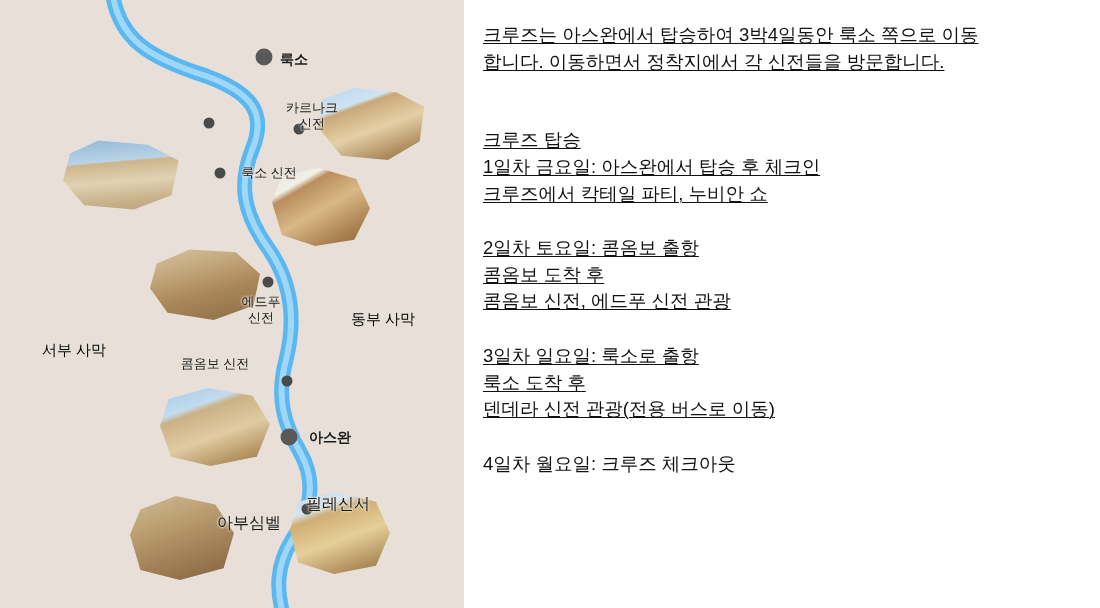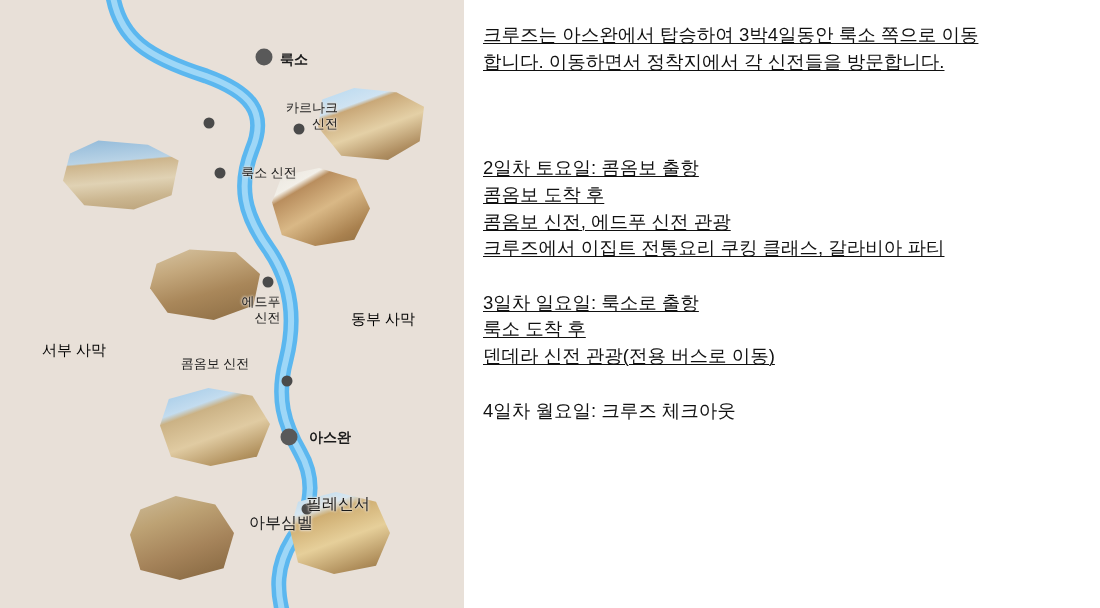--- a/index.html
+++ b/index.html
@@ -54,21 +54,21 @@
     height: 17px;
     background: #595959;
   }
 
   
   .map-label {
     position: absolute;
     font-size: 13px;
     color: #1a1a1a;
     line-height: 1.25;
-    text-align: right;
+    text-align: center;
     white-space: pre-line;
     transform: translate(-50%, 0);
     text-shadow: 0 0 3px #e8e0d8, 0 0 3px #e8e0d8, 0 0 2px #e8e0d8;
   }
   .map-label.bold { font-weight: bold; font-size: 14px; }
   .map-label.desert {
     font-size: 15px;
     color: #000000;
     font-weight: normal;
   }
@@ -191,43 +191,44 @@
 
       <div class="map-label" style="left:261px; top:294px;">에드푸
 신전</div>
 
       <div class="map-label" style="left:215px; top:356px;">콤옴보 신전</div>
 
       <div class="map-label bold" style="left:330px; top:429px;">아스완</div>
 
       <div class="map-label small" style="left:338px; top:494px;">필레신서</div>
 
-      <div class="map-label small" style="left:249px; top:513px;margin-left:32px;">아부심벨</div>
+      <div class="map-label small" style="left:249px; top:513px;">아부심벨</div>
 
       <div class="map-label desert" style="left:74px; top:341px;">서부 사막</div>
 
       <div class="map-label desert" style="left:383px; top:310px;">동부 사막</div>
 
     </div>
   </div>
 
   <div class="text-panel">
 
     <p class="ul">크루즈는 아스완에서 탑승하여 3박4일동안 룩소 쪽으로 이동
 합니다. 이동하면서 정착지에서 각 신전들을 방문합니다.</p>
 
     <div class="spacer-md"></div>
 
 
     <div class="spacer-md"></div>
 
+    <p><span class="ul">크루즈 탑승</span><br><span class="ul">1일차 금요일: 아스완에서 탑승 후 체크인</span><br><span class="ul">크루즈에서 칵테일 파티, 누비안 쇼</span></p>
 
     <div class="spacer-lg"></div>
 
-    <p><span class="ul">2일차 토요일: 콤옴보 출항</span><br><span class="ul">콤옴보 도착 후</span><br><span class="ul">콤옴보 신전, 에드푸 신전 관광</span><br><span class="ul">크루즈에서 이집트 전통요리 쿠킹 클래스, 갈라비아 파티</span></p>
+    <p><span class="ul">2일차 토요일: 콤옴보 출항</span><br><span class="ul">콤옴보 도착 후</span><br><span class="ul">콤옴보 신전, 에드푸 신전 관광</span><br></p>
 
     <div class="spacer-lg"></div>
 
     <p><span class="ul">3일차 일요일: 룩소로 출항</span><br><span class="ul">룩소 도착 후</span><br><span class="ul">덴데라 신전 관광(전용 버스로 이동)</span><br></p>
 
     <div class="spacer-lg"></div>
 
     <p><span>4일차 월요일: 크루즈 체크아웃</span></p>
 
   </div>

